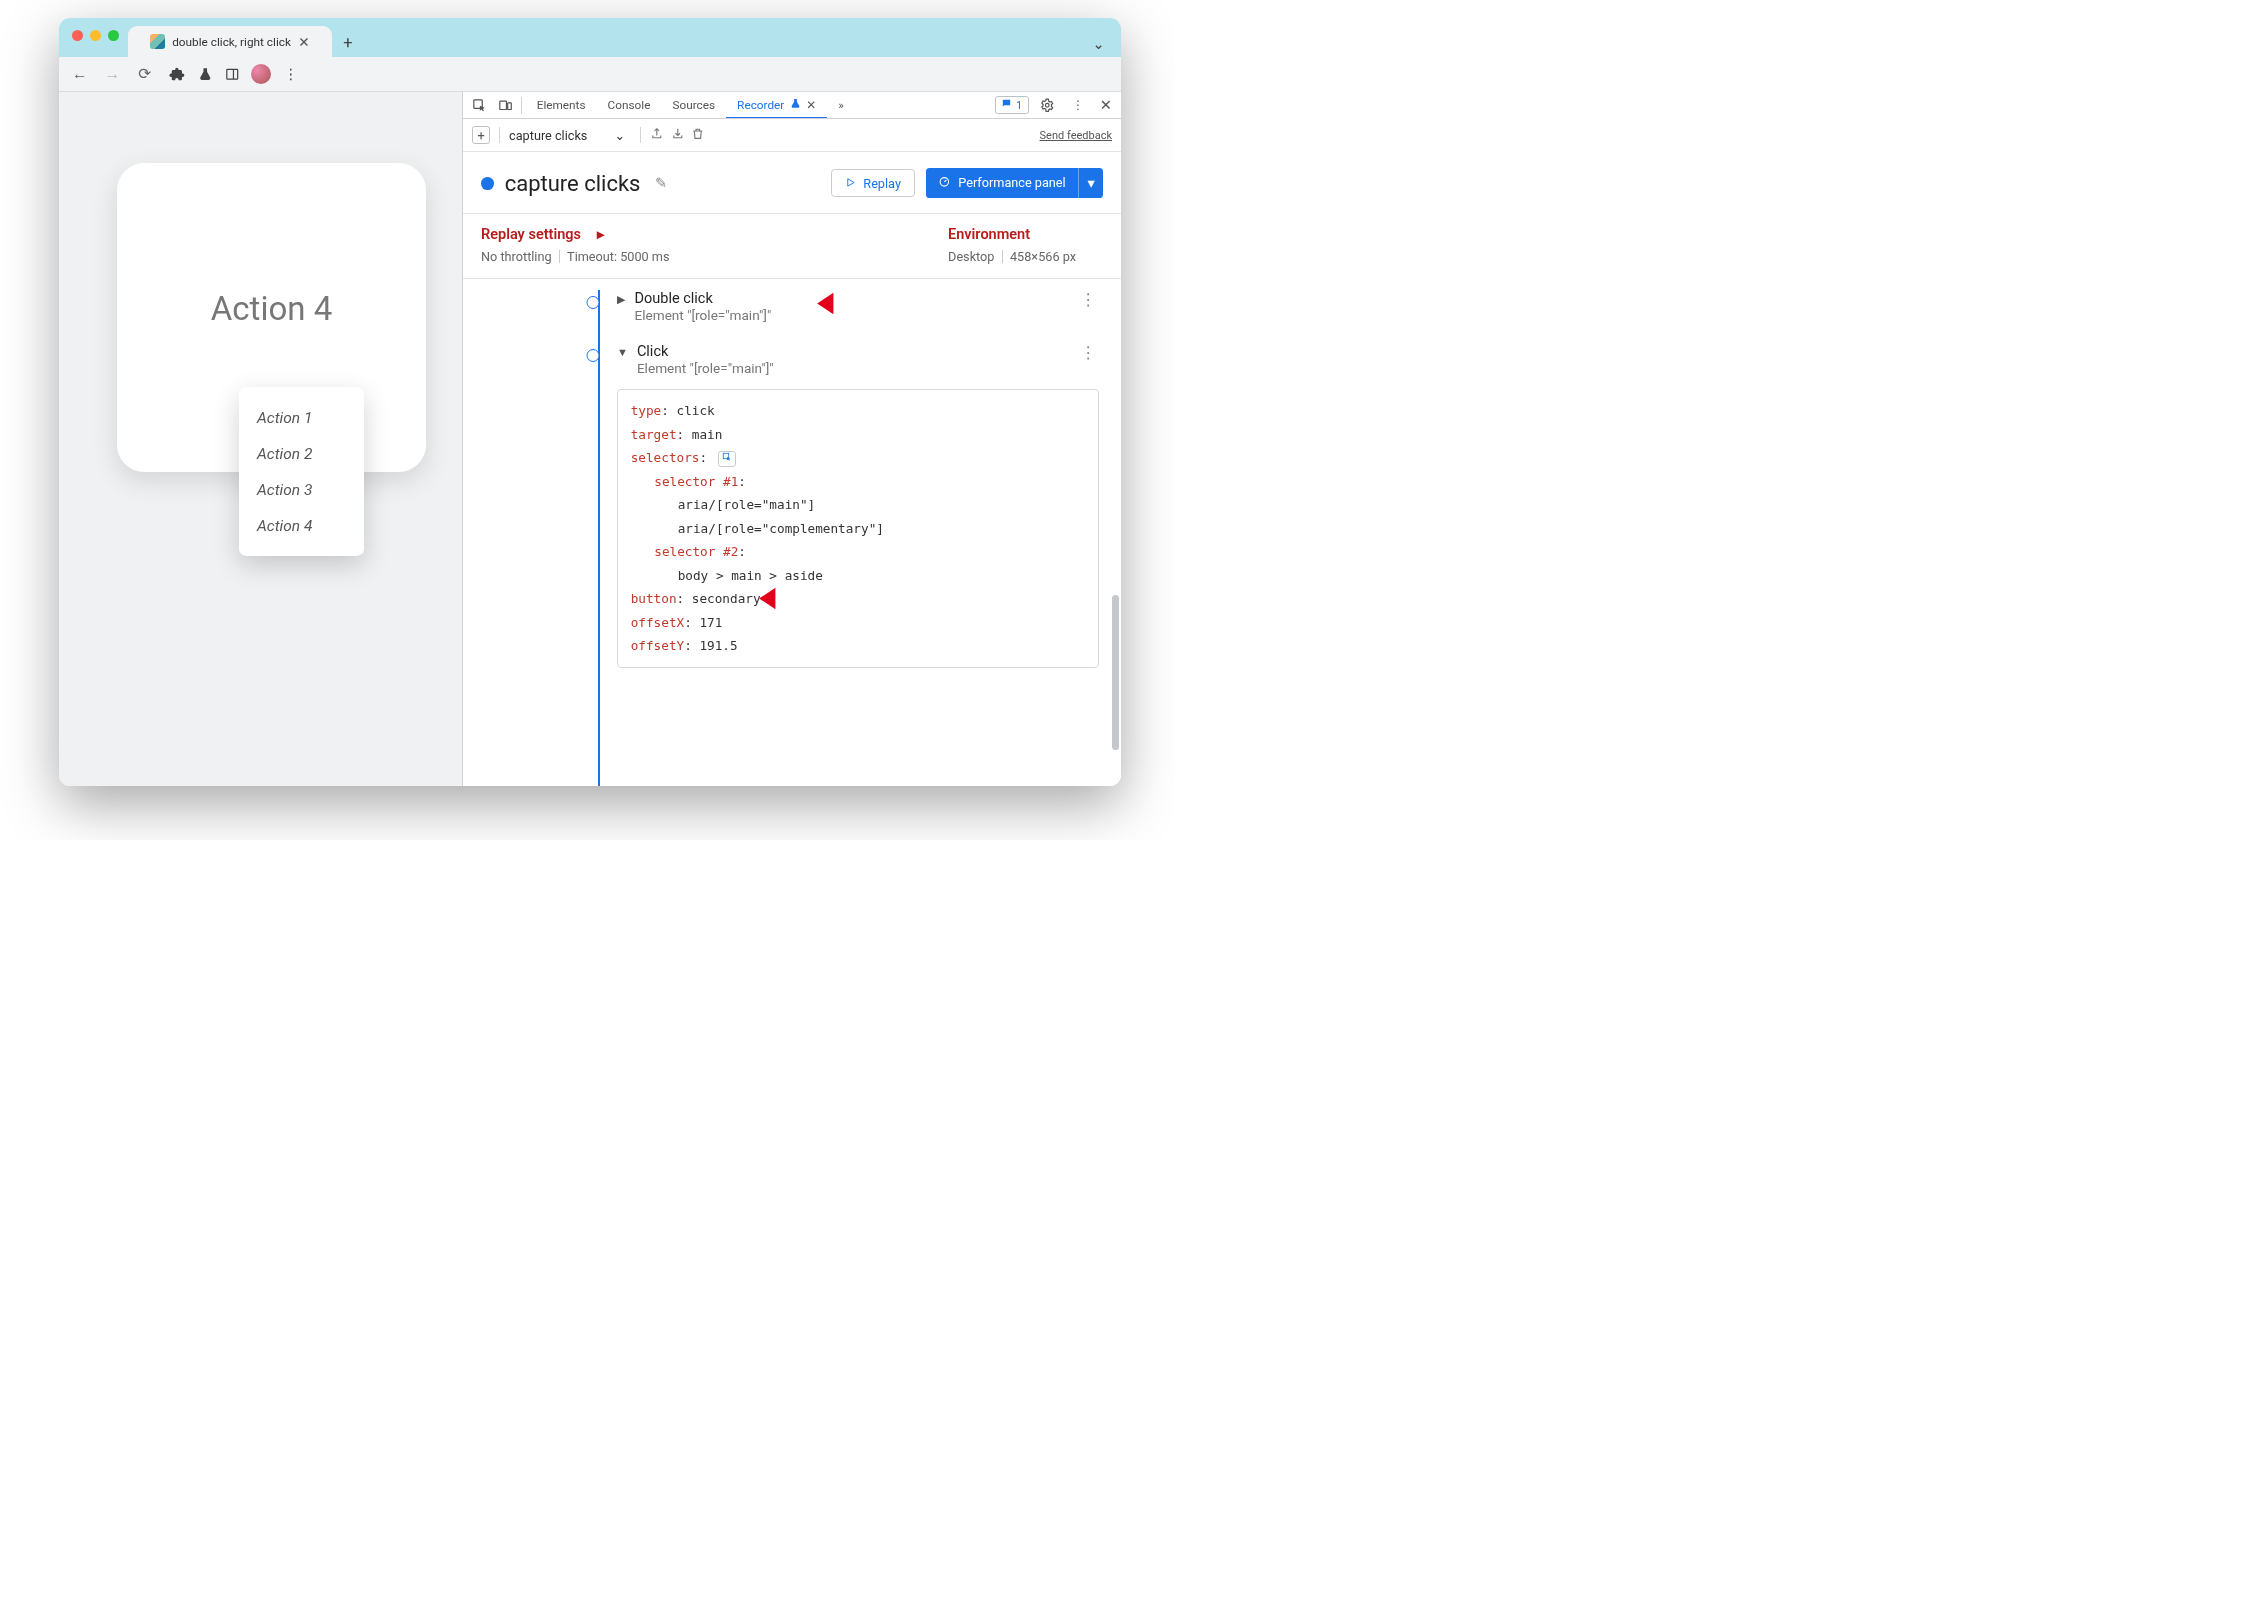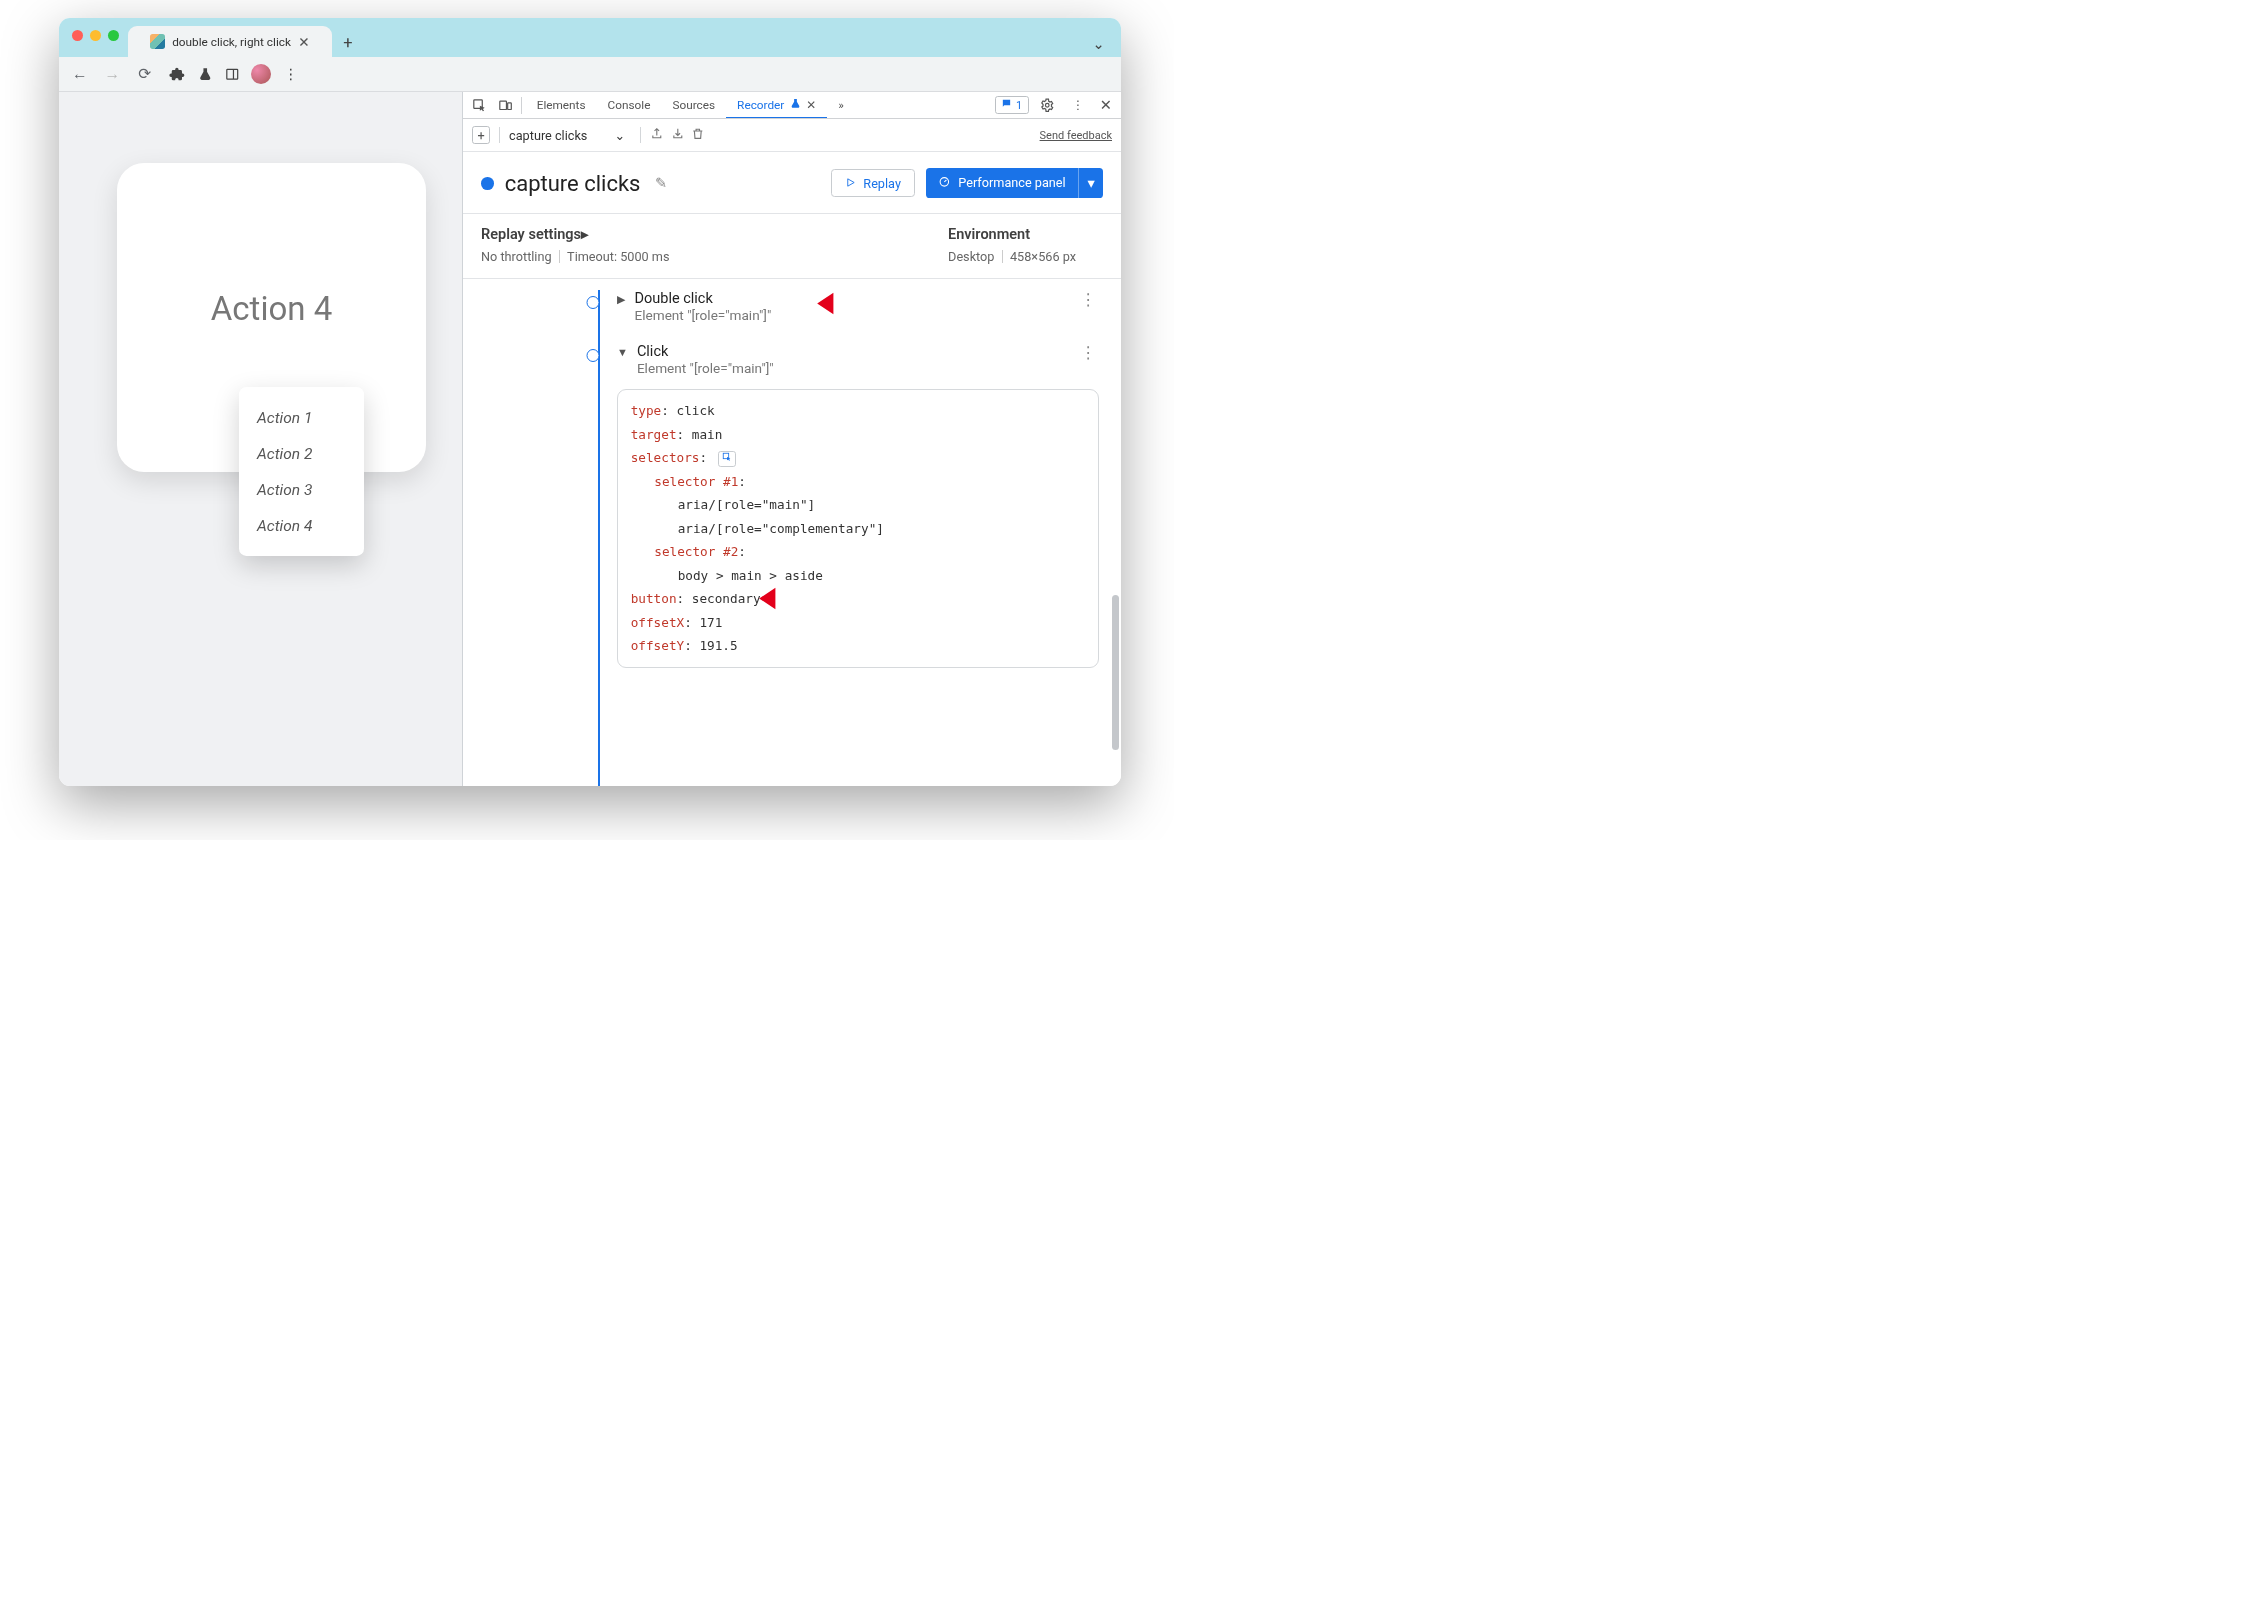--- a/index.html
+++ b/index.html
@@ -159,21 +159,21 @@
     .btn-perf {
       display:flex; border-radius:3.6px; overflow:hidden;
     }
     .btn-perf-main { background:#1a73e8; color:#fff; padding:6.4px 12.7px; font-size:12.7px; display:flex; gap:7.3px; cursor:pointer;}
     .btn-perf-dd { background:#1a73e8; color:#fff; padding:6.4px 8.2px; border-left:0.9px solid rgba(255,255,255,0.35); cursor:pointer;}
     
     .rec-settings-block { border-bottom:0.9px solid #e2e4e7; padding-bottom:9px;}
     .rec-settings {
       display:flex; padding: 12.7px 18px 5.5px; gap:55px; align-items:flex-start;
     }
-    .rec-settings h4 { font-size:14.5px; font-weight:600; color:#404040; display:flex; align-items:center; gap:0; margin-bottom:5.5px;}
+    .rec-settings h4 { font-size:14.5px; font-weight:600; color:#b91c1c; display:flex; align-items:center; gap:16px; margin-bottom:5.5px;}
     .rec-settings .sub { font-size:12.7px; color:#666; display:flex; gap:7.3px; align-items:center;}
     .divider-v { width:0.9px; height:12.7px; background:#ccc; }
     .env-col { margin-left:auto; text-align:left; padding-right: 27px;}
     
     .steps-wrap { flex:1; overflow:hidden; position:relative; padding: 11px 0 0 127px;}
     .timeline-line { position:absolute; left:135px; top:11px; bottom:0; width:1.8px; background:#1a73e8; }
     .step {
       position:relative; margin-bottom:20px;
     }
     .step-dot {
@@ -183,21 +183,21 @@
       content:""; position:absolute; left: 130px; top:0; width:11px;height:11px;border-radius:50%;
       background:#fff;border:1.8px solid #1a73e8; transform:translateX(-4.5px);
     }
     .step-header { display:flex; gap:9px; align-items:flex-start; padding-left:27px;}
     .step-chevron { color:#555; font-size:11px; padding-top:2.7px; cursor:pointer; user-select:none;}
     .step-title { font-size:14.5px; color:#222; }
     .step-sub { font-size:13.6px; color:#777; }
     .step-menu { margin-left:auto; padding-right:23.6px; color:#888; font-size:16.4px; cursor:pointer; letter-spacing:0.9px;}
     .step-details {
       margin: 12.7px 22px 0 27px;
-      border:0.9px solid #d6d9dc; border-radius:9px; padding:9px 12.7px;
+      border:0.9px solid #d6d9dc; border-radius:4px; padding:9px 12.7px;
       font-family: ui-monospace, Menlo, Consolas, monospace; font-size:12.7px; line-height:1.85;
       color:#333;
     }
     .kw { color:#c0392b; }
     .sel-pick { display:inline-block; border:0.9px solid #c8ccd0; border-radius:2.7px; padding:0 2.7px; margin-left:3.6px; font-size:11px; color:#1a73e8; line-height:1.3;}
     .ind1 { padding-left: 23.6px; display:block;}
     .ind2 { padding-left: 47px; display:block;}
     
     .arrow { position:absolute; color:#e3001b; display:flex; align-items:center;}
     .arrow svg { width:40px; height:27px; }

